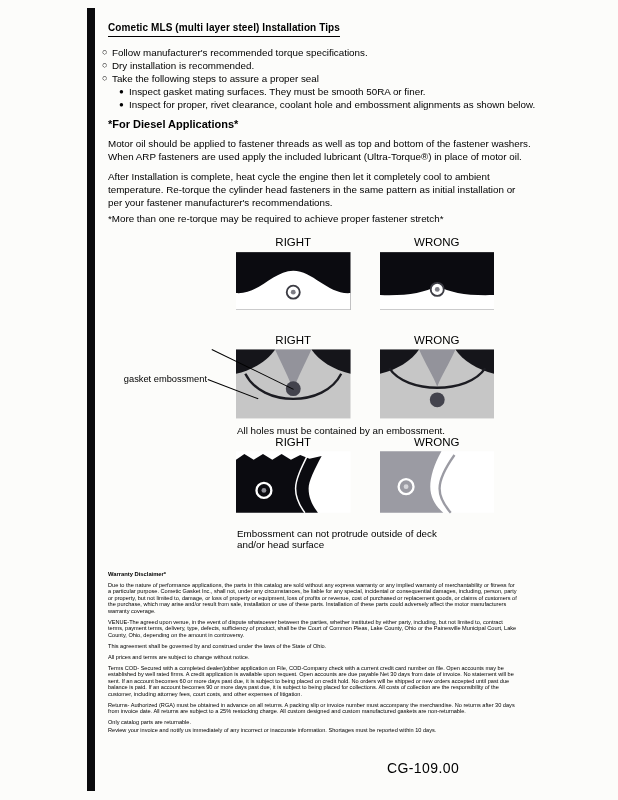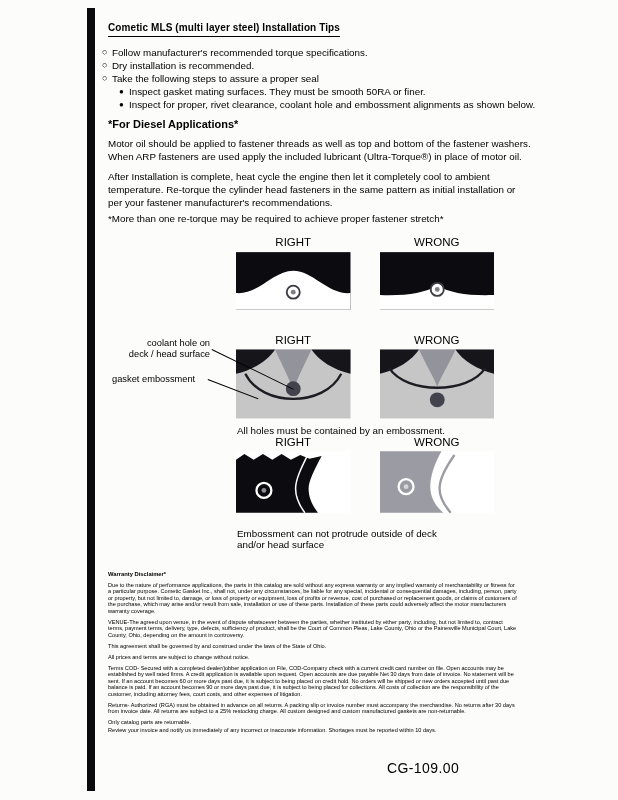--- a/index.html
+++ b/index.html
@@ -24,21 +24,21 @@
   .diagrams { position:absolute; left:236px; top:236px; width:258px; height:310px; }
   .dg-row { position:absolute; left:0; width:258px; display:flex; gap:29px; }
   .dg-h { width:123px; text-align:center; font-size:11.5px; }
   .dg-img { display:block; }
   .dg-caption { position:absolute; left:1px; font-size:9.8px; white-space:nowrap; }
   .dg-caption span { display:block; }
 
   .coolant-label { position:absolute; left:118px; top:338px; width:92px; text-align:right;
                    font-size:9.3px; line-height:11.2px; }
   .coolant-label span { display:block; }
-  .emboss-label { position:absolute; left:112px; top:374px; width:95px; text-align:left; font-size:9.3px; }
+  .emboss-label { position:absolute; left:112px; top:374px; width:95px; text-align:right; font-size:9.3px; }
 
   .pointer { position:absolute; height:0; border-top:1px solid #000; transform-origin:0 0; }
   .pointer-1 { left:212px; top:349px; width:91px; transform:rotate(26deg); }
   .pointer-2 { left:208px; top:379px; width:54px; transform:rotate(21deg); }
 
   .warranty { position:absolute; left:108px; top:571px; width:409px; font-size:5.6px; line-height:6.5px; }
   .warranty .w-head { font-weight:bold; margin-bottom:4px; font-size:5.8px; }
   .warranty p { margin-bottom:4.5px; }
   .warranty p.tight { margin-bottom:1px; }
 
@@ -146,24 +146,20 @@
         <circle cx="28" cy="38" r="2.6" fill="#d6d6da"></circle>
       </svg>
     </div>
     <div class="dg-caption" style="top:284px;margin-top:8px;">
       <span>Embossment can not protrude outside of deck</span>
       <span>and/or head surface</span>
     </div>
 
   </div>
 
-  <div class="coolant-label">
-    <span>coolant hole on</span>
-    <span>deck / head surface</span>
-  </div>
   <div class="emboss-label">gasket embossment</div>
   <div class="pointer pointer-1"></div>
   <div class="pointer pointer-2"></div>
 
   <div class="warranty">
     <div class="w-head">Warranty Disclaimer*</div>
     <p>Due to the nature of performance applications, the parts in this catalog are sold without any express warranty or any implied warranty of merchantability or fitness for a particular purpose.  Cometic Gasket Inc., shall not, under any circumstances, be liable for any special, incidental or consequential damages, including, person, party or property, but not limited to, damage, or loss of property or equipment, loss of profits or revenue, cost of purchased or replacement goods, or claims of customers of the purchase, which may arise and/or result from sale, installation or use of these parts.  Installation of these parts could adversely affect the motor manufacturers warranty coverage.</p>
     <p>VENUE-The agreed upon venue, in the event of dispute whatsoever between the parties, whether instituted by either party, including, but not limited to, contract terms, payment terms, delivery, type, defects, sufficiency of product, shall be the Court of Common Pleas, Lake County, Ohio or the Painesville Municipal Court, Lake County, Ohio, depending on the amount in controversy.</p>
     <p>This agreement shall be governed by and construed under the laws of the State of Ohio.</p>
     <p>All prices and terms are subject to change without notice.</p>

